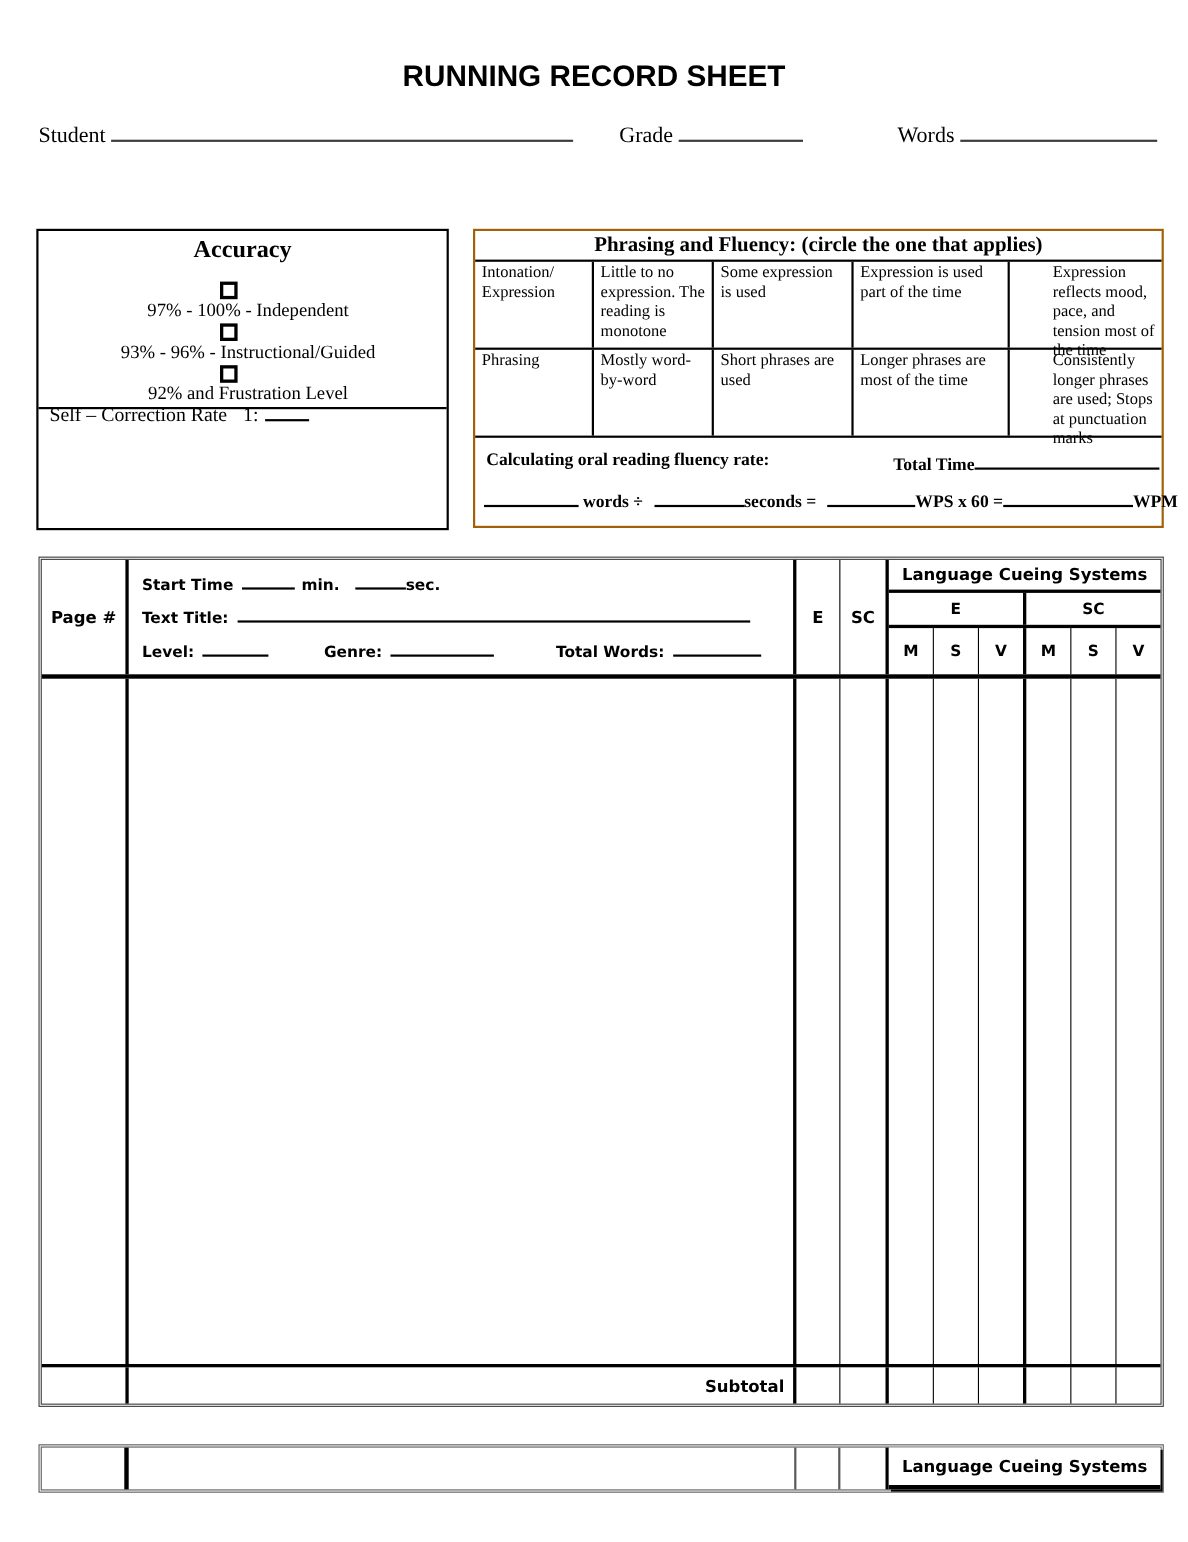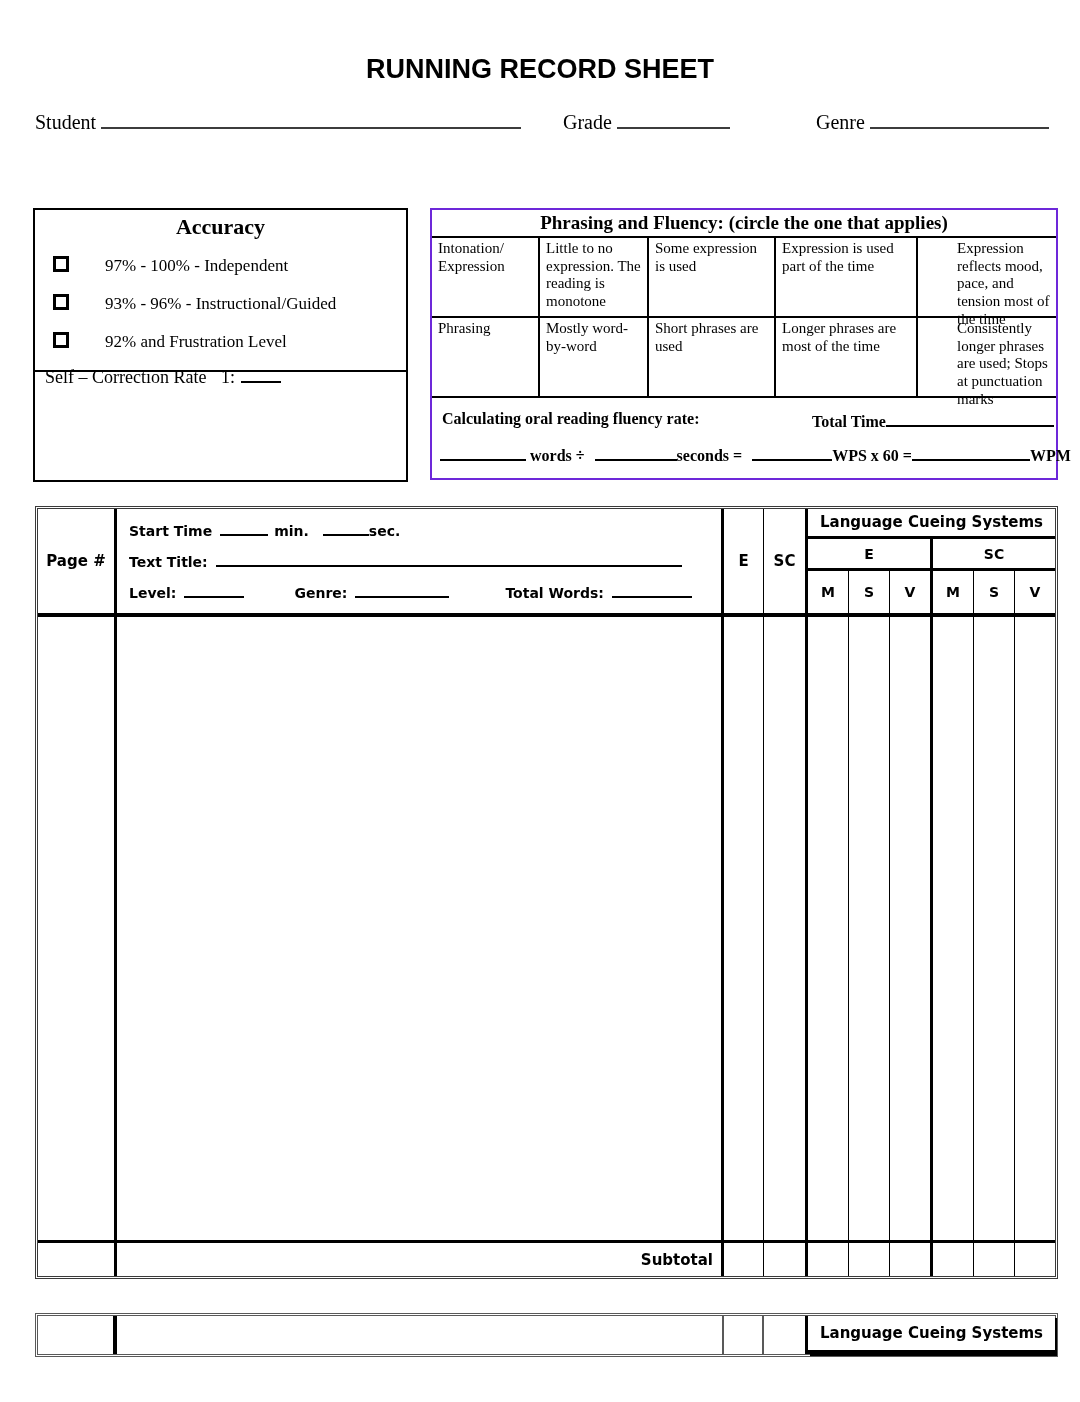--- a/index.html
+++ b/index.html
@@ -13,28 +13,28 @@
   .idline { position:absolute; top:108px; left:35px; width:1010px; height:32px; font-size:20px; }
   .idfield { position:absolute; top:0; white-space:nowrap; }
   .f-student { left:0; }  .f-grade { left:528px; }  .f-date { left:781px; }
   .blank { display:inline-block; border-bottom:2px solid #3c3c3c; height:21px; vertical-align:baseline; }
   .b-student { width:420px; } .b-grade { width:113px; } .b-date { width:179px; }
 
   
   .acc { position:absolute; left:33px; top:208px; width:375px; height:274px; border:2px solid #000; }
   .acc-top { height:162px; border-bottom:2px solid #000; padding:4px 8px 0 8px; }
   .acc-title { text-align:center; font-weight:bold; font-size:22px; }
-  .acc-row { display:flex; margin:16px 0 0 10px; height:22px; }
+  .acc-row { display:flex; align-items:center; margin:16px 0 0 10px; height:22px;flex-direction:column; }
   .acc-chk { width:16px; height:16px; border:3px solid #000; margin-right:36px; flex:0 0 auto; }
   .acc-lbl { font-size:17px; white-space:nowrap; }
   .acc-sc { margin:11px 0 0 2px; font-size:18px; white-space:nowrap; }
   .b-sc { width:40px; height:18px; border-bottom:2px solid #000; margin-left:6px; }
 
   
-  .fl { position:absolute; left:430px; top:208px; width:628px; height:272px; border:2px solid #6d28d9;
+  .fl { position:absolute; left:430px; top:208px; width:628px; height:272px; border:2px solid #a16207;
         display:flex; flex-direction:column; }
   .fl-title { height:28px; border-bottom:2px solid #000; text-align:center; font-weight:bold;
               font-size:19px; line-height:26px; }
   .fl-row { display:flex; height:80px; border-bottom:2px solid #000; }
   .fl-cell { border-right:2px solid #000; padding:2px 6px 0 6px; font-size:15px; line-height:1.18; }
   .fl-cell:last-child { border-right:none;margin-left:33px; }
   .fc1 { width:108px; font-weight:normal; } .fc2 { width:109px; } .fc3 { width:127px; }
   .fc4 { width:142px; } .fc5 { flex:1; }
   .fl-calc { flex:1; position:relative; font-weight:bold; font-size:16px;padding-left:20px; }
   .calc-head { position:absolute; left:10px; top:12px; white-space:nowrap; }
@@ -100,21 +100,21 @@
   <div class="idline">
     <div class="idfield f-student">
       <span>Student</span>
       <span class="blank b-student"></span>
     </div>
     <div class="idfield f-grade">
       <span>Grade</span>
       <span class="blank b-grade"></span>
     </div>
     <div class="idfield f-date">
-      <span>Genre</span>
+      <span>Words</span>
       <span class="blank b-date"></span>
     </div>
   </div>
 
   <div class="acc">
     <div class="acc-top">
       <div class="acc-title">Accuracy</div>
       <div class="acc-row">
         <span class="acc-chk"></span>
         <span class="acc-lbl">97% - 100% - Independent</span>

